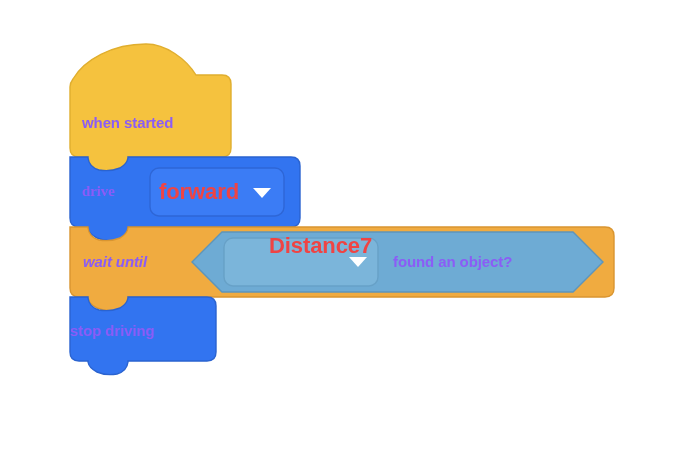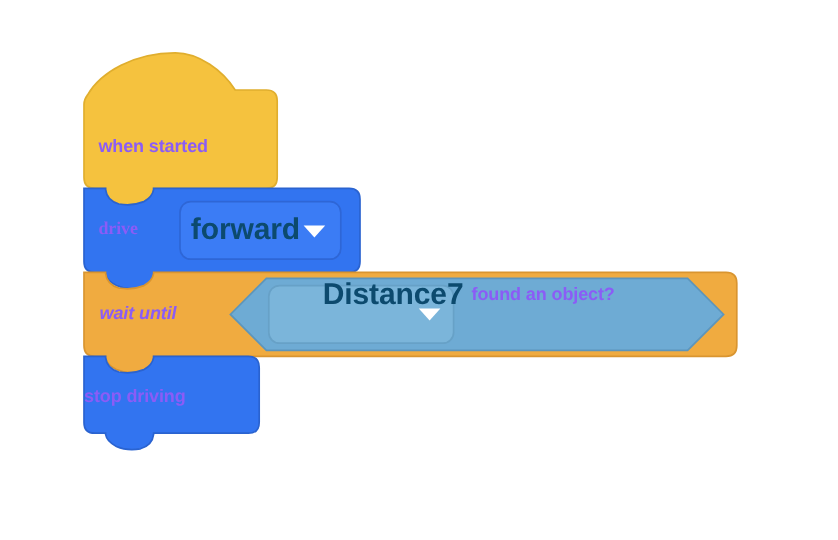--- a/index.html
+++ b/index.html
@@ -25,37 +25,37 @@
     color: #8b5cf6;
     font-weight: bold;
     font-size: 15px;
     line-height: 19px;
     white-space: nowrap;
     font-family: "Liberation Sans", sans-serif;
     letter-spacing: -0.1px;
   }
   .field-text {
     position: absolute;
-    color: #0c4a6e;
+    color: #ef4444;
     font-weight: bold;
-    font-size: 25px;
+    font-size: 22px;
     line-height: 19px;
     white-space: nowrap;
     font-family: "Liberation Sans", sans-serif;
     letter-spacing: -0.1px;
   }
   
   #lbl-when-started { left: 82px; top: 113px; }
   
   #lbl-drive { left: 82px; top: 182px; font-family: Liberation Serif, serif; }
   #lbl-forward { left: 159px; top: 182px; }
   
   #lbl-wait-until { left: 83px; top: 252px; font-style: italic; }
   #lbl-distance7 { left: 233px; top: 236px; margin-left: 36px; }
-  #lbl-found-object { left: 393px; top: 236px; }
+  #lbl-found-object { left: 393px; top: 252px; }
   
   #lbl-stop-driving { left: 70px; top: 321px; }
 </style>
 </head>
 <body>
 
 <svg id="canvas" viewBox="0 0 698 450" xmlns="http://www.w3.org/2000/svg">
 
   <path d="M70,87
            L70,148

